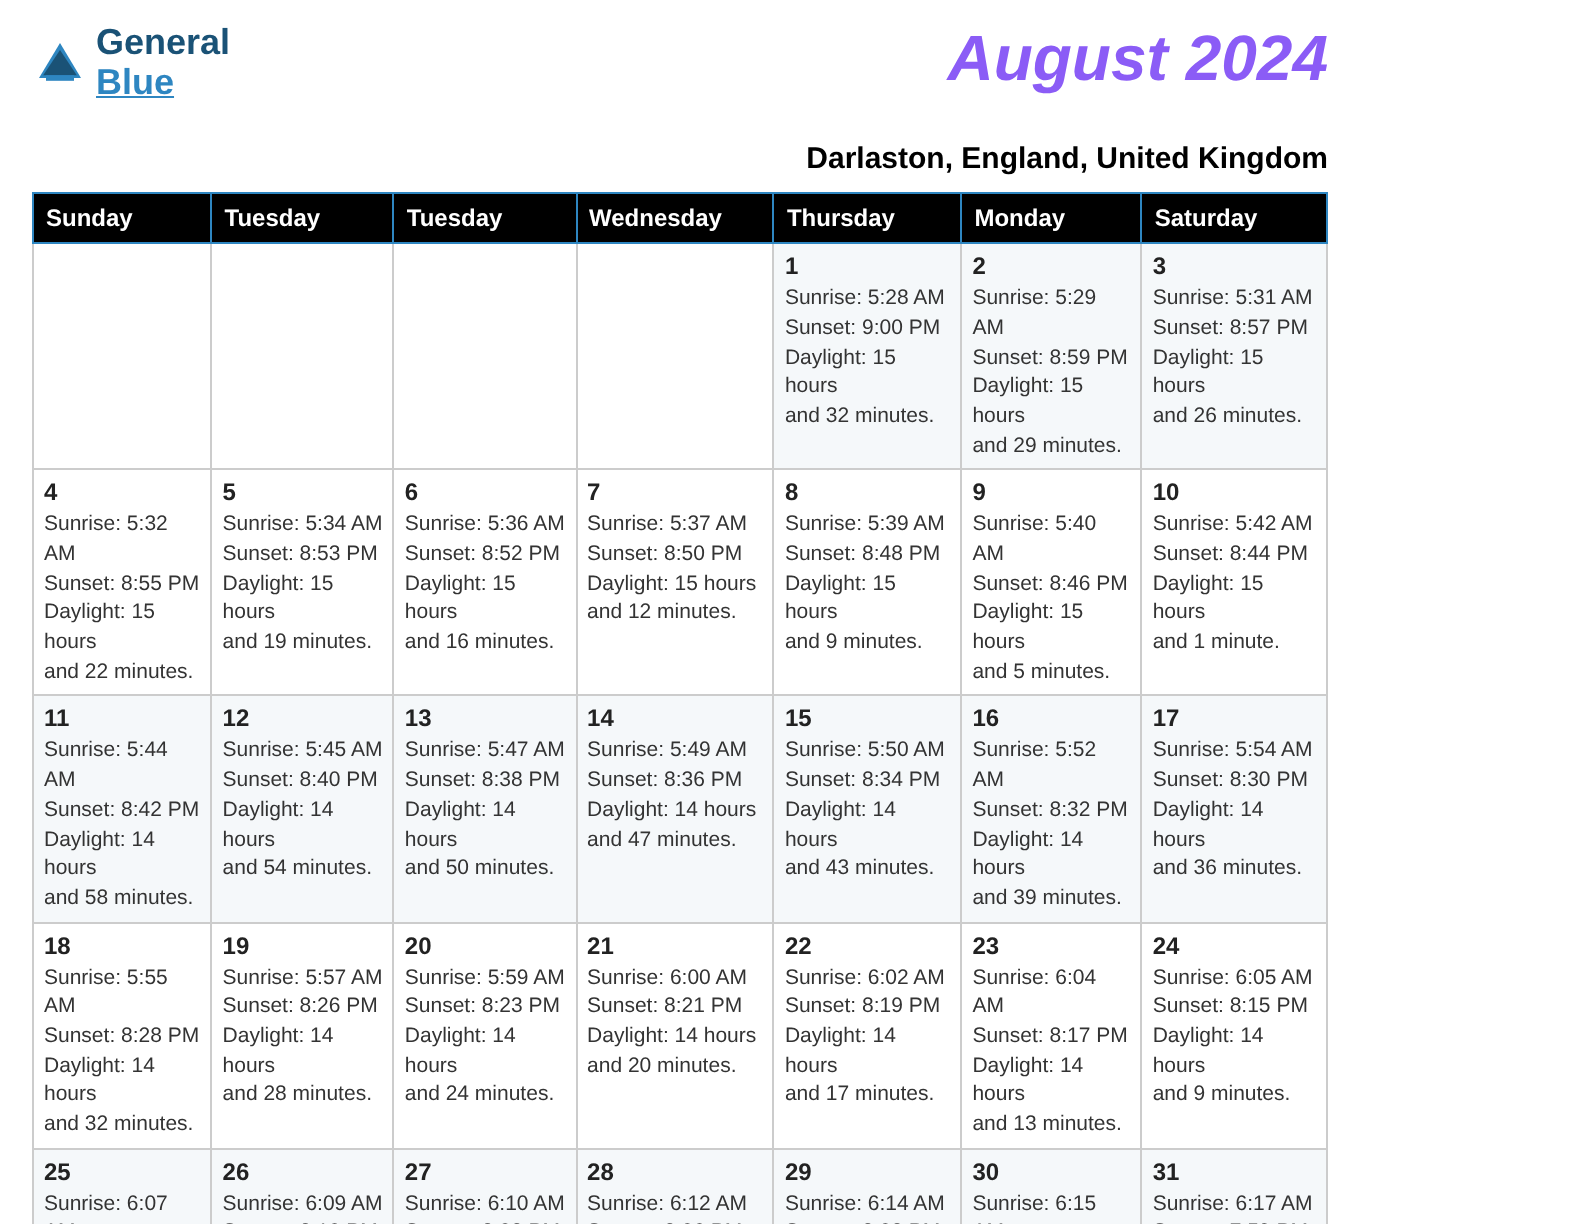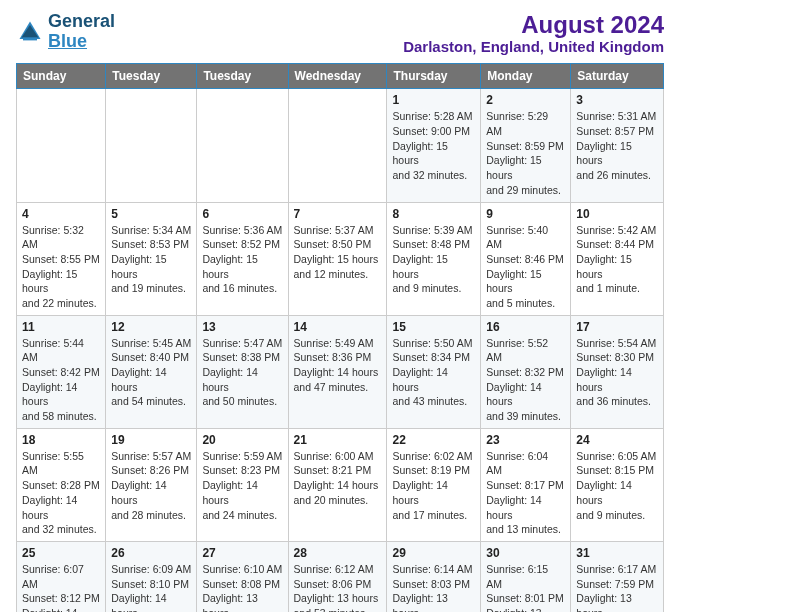--- a/index.html
+++ b/index.html
@@ -36,37 +36,39 @@
       text-decoration: underline;
     }
     .logo-icon {
       width: 28px;
       height: 28px;
     }
     .title-block {
       text-align: right;
     }
     .month-title {
-      font-size: 24px;
-      font-weight: bold;
-      color: #4c1d95;
+      font-size: 32px;
+      font-weight: bold;
+      color: #8b5cf6;
       line-height: 1.1;
+      font-style: italic;
     }
     .location {
       font-size: 15px;
-      color: #4c1d95;
-      font-weight: bold;
+      color: #000000;
+      font-weight: bold;
+      margin-top: 24px;
     }
     .calendar-table {
       width: 100%;
       border-collapse: collapse;
       font-size: 11px;
     }
     .calendar-table th {
-      background-color: #737373;
+      background-color: #000000;
       color: #fff;
       text-align: left;
       padding: 5px 6px;
       font-size: 12px;
       font-weight: bold;
       border: 1px solid #2e86c1;
     }
     .calendar-table td {
       border: 1px solid #ccc;
       vertical-align: top;

